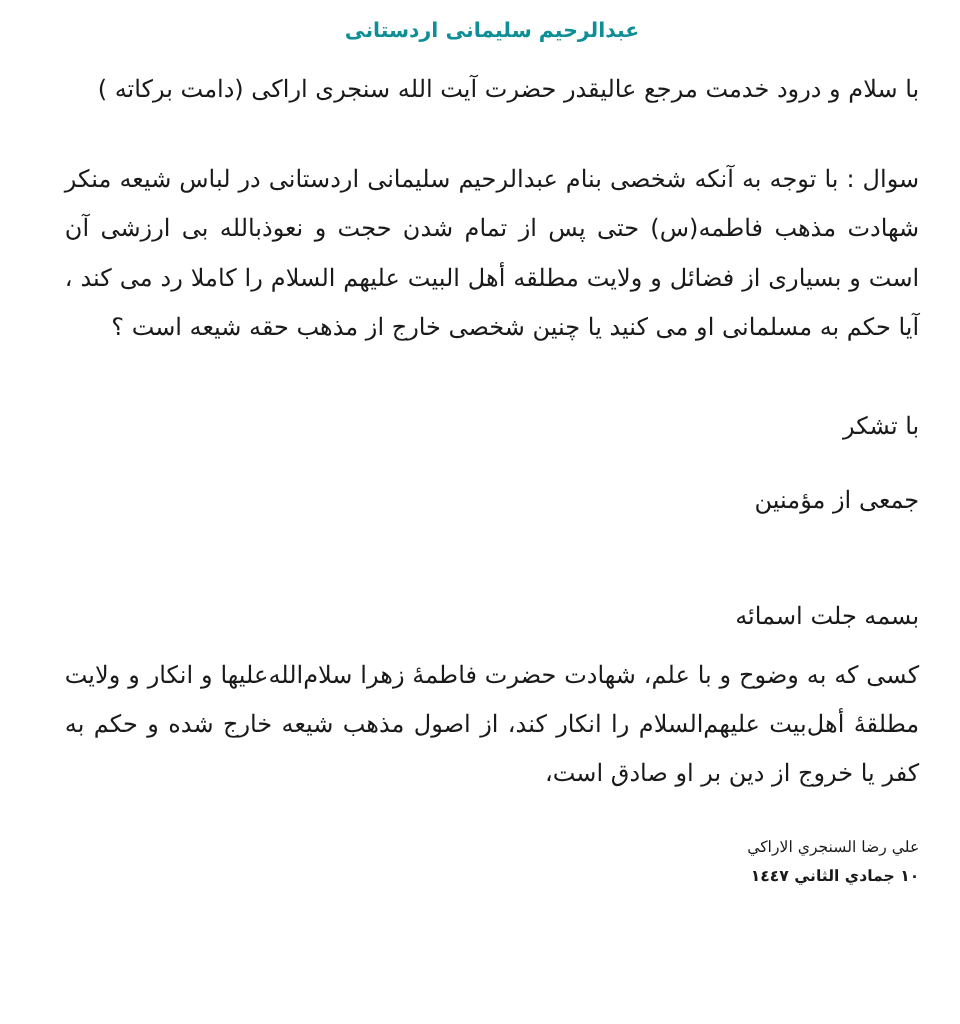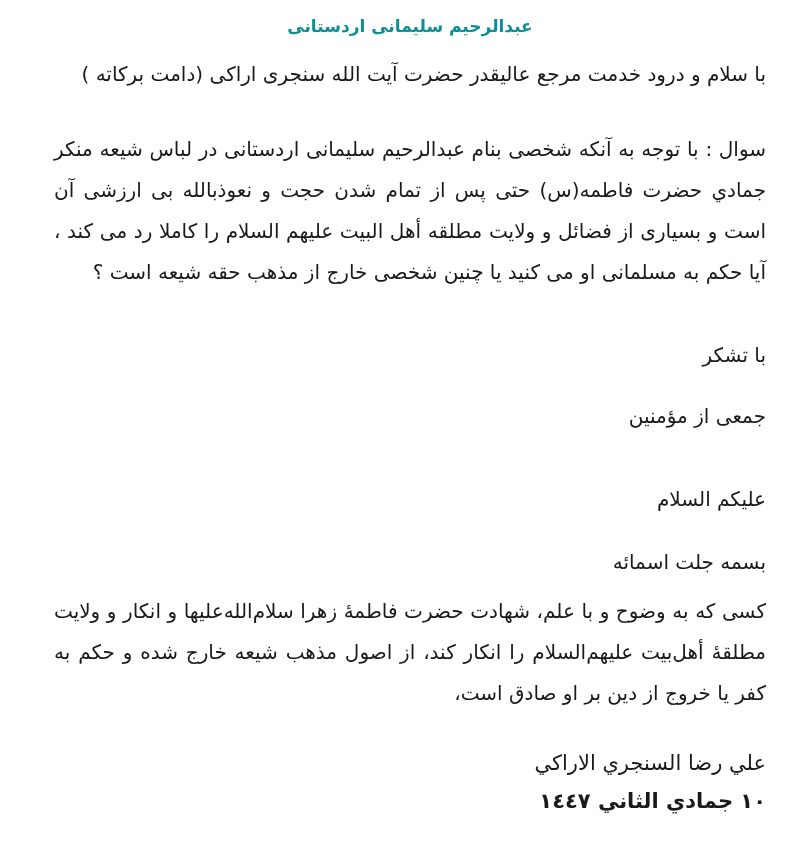--- a/index.html
+++ b/index.html
@@ -41,21 +41,21 @@
   }
   .para.justified {
     text-align: justify;
     text-align-last: right;
   }
   .spacer-lg { height: 42px; }
   .spacer-md { height: 26px; }
   .spacer-sm { height: 14px; }
   .block-tight .para { margin-bottom: 0; margin-top: 20px; }
   .sig {
-    font-size: 21px;
+    font-size: 13px;
     line-height: 1.85;
     text-align: right;
     direction: rtl;
     margin: 0;
   }
   .sig-wrap {
     margin-top: 30px;
     padding-right: 0;
   }
   .ltr-nums { unicode-bidi: embed; font-weight: bold; }
@@ -64,32 +64,31 @@
 <body>
 
 <div class="page">
 
   <div class="doc-title">عبدالرحیم سلیمانی اردستانی</div>
 
   <p class="para">با سلام و درود خدمت مرجع عالیقدر حضرت آیت الله سنجری اراکی (دامت برکاته )</p>
 
   <div class="spacer-md"></div>
 
-  <p class="para justified">سوال : با توجه به آنکه شخصی بنام عبدالرحیم سلیمانی اردستانی در لباس شیعه منکر جمادي حضرت فاطمه(س) حتی پس از تمام شدن حجت و نعوذبالله بی ارزشی آن است و بسیاری از فضائل و ولایت مطلقه أهل البیت علیهم السلام را کاملا رد می کند ، آیا حکم به مسلمانی او می کنید یا چنین شخصی خارج از مذهب حقه شیعه است ؟</p>
+  <p class="para justified">سوال : با توجه به آنکه شخصی بنام عبدالرحیم سلیمانی اردستانی در لباس شیعه منکر شهادت مذهب فاطمه(س) حتی پس از تمام شدن حجت و نعوذبالله بی ارزشی آن است و بسیاری از فضائل و ولایت مطلقه أهل البیت علیهم السلام را کاملا رد می کند ، آیا حکم به مسلمانی او می کنید یا چنین شخصی خارج از مذهب حقه شیعه است ؟</p>
 
   <div class="spacer-sm"></div>
 
   <div class="block-tight">
     <p class="para">با تشکر</p>
     <p class="para">جمعی از مؤمنین</p>
   </div>
 
   <div class="spacer-lg"></div>
 
-  <p class="para">علیکم السلام</p>
 
   <div class="spacer-sm"></div>
 
   <p class="para">بسمه جلت اسمائه</p>
 
   <p class="para justified">کسی که به وضوح و با علم، شهادت حضرت فاطمهٔ زهرا سلام‌الله‌علیها و انکار و ولایت مطلقهٔ أهل‌بیت علیهم‌السلام را انکار کند، از اصول مذهب شیعه خارج شده و حکم به کفر یا خروج از دین بر او صادق است،</p>
 
   <div class="sig-wrap">
     <p class="sig">علي رضا السنجري الاراكي</p>
     <p class="sig ltr-nums">١٠ جمادي الثاني  ١٤٤٧</p>

